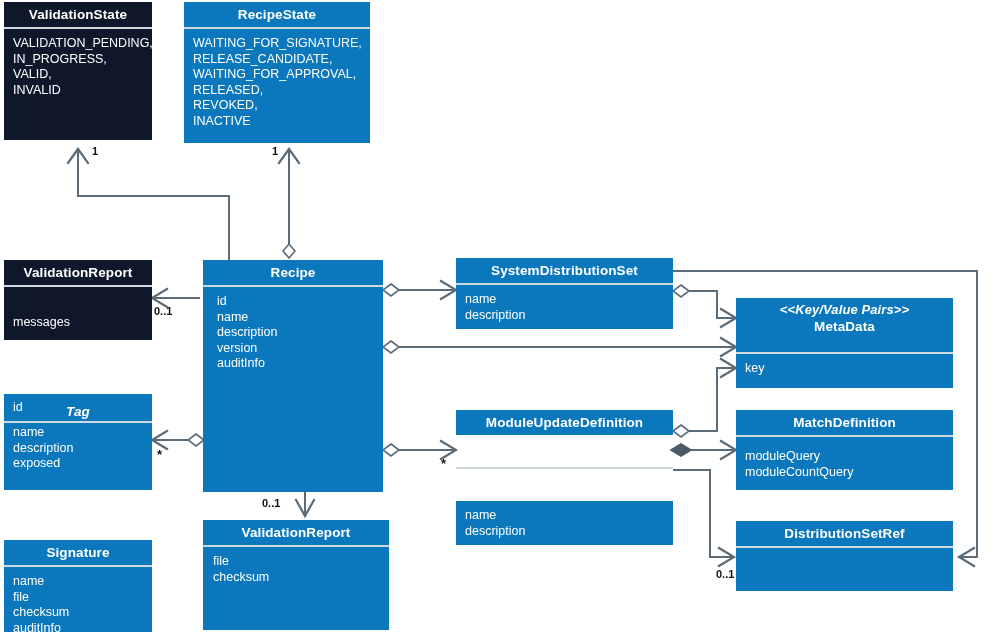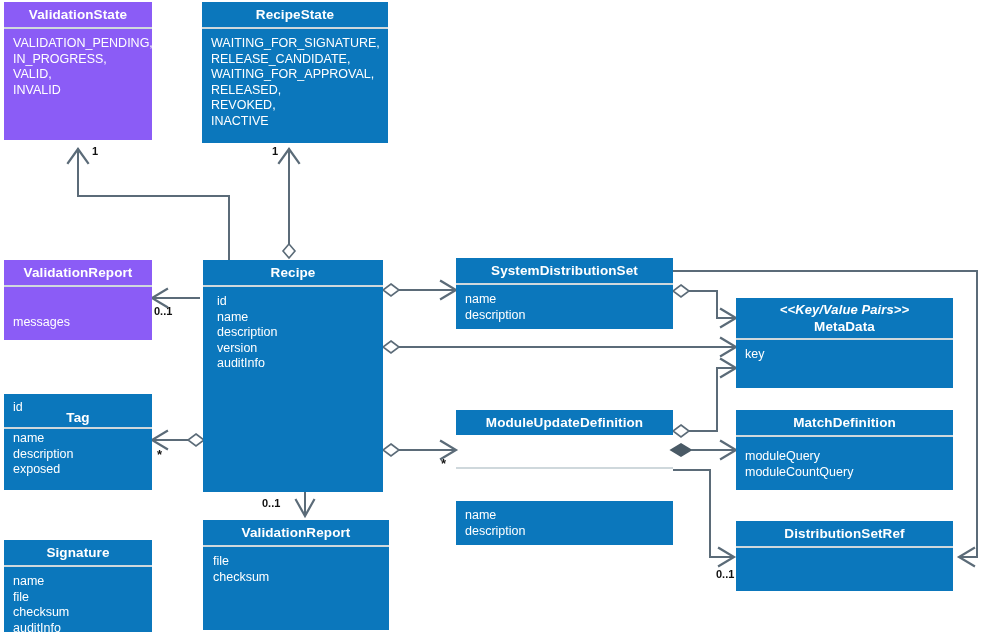--- a/index.html
+++ b/index.html
@@ -47,21 +47,21 @@
   .cls .body{
     box-sizing:border-box;
     flex:1 1 auto;
     padding:7px 0 6px 9px;
     font-size:12.5px;
     line-height:15.5px;
   }
   .cls .body .attr{ white-space:nowrap; }
   .cls.blue .hdr, .cls.blue .body{ background:#0b77bc; }
   .cls.teal .hdr, .cls.teal .body{ background:#1a807a; }
-  .cls.teal .hdr, .cls.teal .body{ background:#8b5cf6; }
+  .cls.teal .hdr, .cls.teal .body{ background:#0f172a; }
   .stereo{
     display:block;
     font-style:italic;
     font-weight:bold;
     font-size:13px;
     line-height:16px;
   }
   .stereo2{
     display:block;
     font-weight:bold;
@@ -150,21 +150,21 @@
     <div class="hdr">ValidationState</div>
     <div class="sep"></div>
     <div class="body">
       <div class="attr">VALIDATION_PENDING,</div>
       <div class="attr">IN_PROGRESS,</div>
       <div class="attr">VALID,</div>
       <div class="attr">INVALID</div>
     </div>
   </div>
 
-  <div class="cls blue" style="left:202px; top:2px; width:186px; height:141px;">
+  <div class="cls blue" style="left:184px; top:2px; width:186px; height:141px;">
     <div class="hdr">RecipeState</div>
     <div class="sep"></div>
     <div class="body">
       <div class="attr">WAITING_FOR_SIGNATURE,</div>
       <div class="attr">RELEASE_CANDIDATE,</div>
       <div class="attr">WAITING_FOR_APPROVAL,</div>
       <div class="attr">RELEASED,</div>
       <div class="attr">REVOKED,</div>
       <div class="attr">INACTIVE</div>
     </div>
@@ -172,21 +172,21 @@
 
   <div class="cls teal" style="left:4px; top:260px; width:148px; height:80px;">
     <div class="hdr">ValidationReport</div>
     <div class="sep"></div>
     <div class="body" style="padding-top:28px;">
       <div class="attr">messages</div>
     </div>
   </div>
 
   <div class="cls blue" style="left:4px; top:394px; width:148px; height:96px;">
-    <div class="hdr" style="padding:16px 4px 2px 4px;">Tag</div>
+    <div class="hdr" style="padding:10px 4px 2px 4px;font-style:italic;">Tag</div>
     <div class="sep"></div>
     <div class="body" style="padding-top:2px;">
       <div class="attr">name</div>
       <div class="attr">description</div>
       <div class="attr">exposed</div>
     </div>
   </div>
 
   <div style="position:absolute; left:13px; top:400px; color:#fff; font-size:12.5px; line-height:15.5px; z-index:4;">id</div>
 
@@ -234,21 +234,21 @@
   <div class="cls blue" style="left:456px; top:410px; width:217px; height:80px;gap:32px;">
     <div class="hdr">ModuleUpdateDefinition</div>
     <div class="sep"></div>
     <div class="body">
       <div class="attr">name</div>
       <div class="attr">description</div>
     </div>
   </div>
 
   <div class="cls blue" style="left:736px; top:298px; width:217px; height:90px;">
-    <div class="hdr" style="padding:4px 4px 3px 4px;">
+    <div class="hdr" style="padding:4px 4px 17px 4px;">
       <span class="stereo">&lt;&lt;Key/Value Pairs&gt;&gt;</span>
       <span class="stereo2">MetaData</span>
     </div>
     <div class="sep"></div>
     <div class="body">
       <div class="attr">key</div>
     </div>
   </div>
 
   <div class="cls blue" style="left:736px; top:410px; width:217px; height:80px;">

